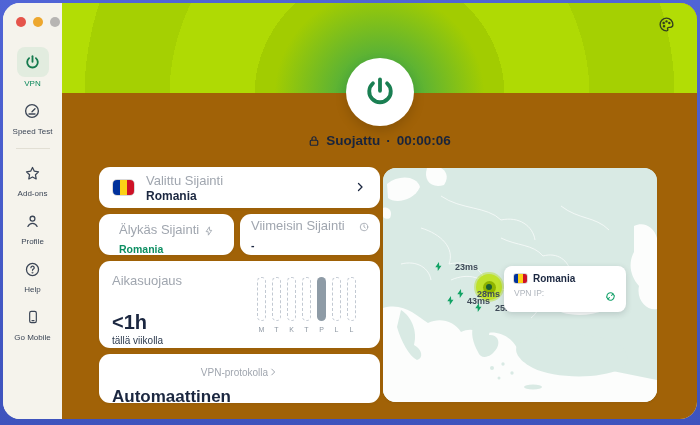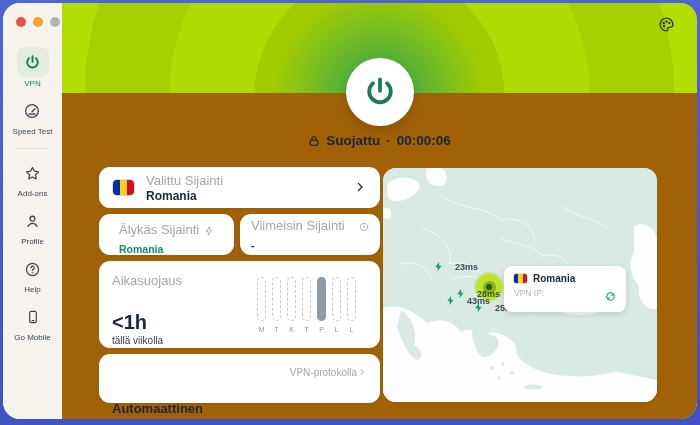--- a/index.html
+++ b/index.html
@@ -79,23 +79,23 @@
     display:flex; gap:6px; align-items:flex-end;
   }
   .bar-col { display:flex; flex-direction:column; align-items:center; gap:5px; }
   .bar {
     width:9px; height:44px; border-radius:5px;
     border:1px dashed #c2c9d2; background:transparent;
   }
   .bar.filled { border:none; background:#8e9ba6; }
   .day { font-size:7px; color:#8d97a2; }
   .card-proto { left:37px; top:351px; width:281px; height:49px; padding:9px 13px; cursor:pointer; }
-  .proto-head { display:flex; justify-content:flex-end; align-items:center; }
+  .proto-head { display:flex; justify-content:center; align-items:center; }
   .card-proto .lbl { font-size:10px; }
-  .card-proto .val { font-size:13px; margin-top:20px; }
+  .card-proto .val { font-size:17px; margin-top:6px; }
   
   .map-card {
     position:absolute; left:321px; top:165px; width:274px; height:234px;
     border-radius:13px; overflow:hidden; background:#d9eae4;
     box-shadow:0 1px 3px rgba(40,50,60,.08);
   }
   .map-card svg.geo { position:absolute; inset:0; }
   .ping { position:absolute; display:flex; align-items:center; gap:11px; color:#3f4a58; font-size:9px; font-weight:bold; }
   .ping svg { color:#12a365; }
   .pulse { position:absolute; width:26px; height:26px; border-radius:50%;

